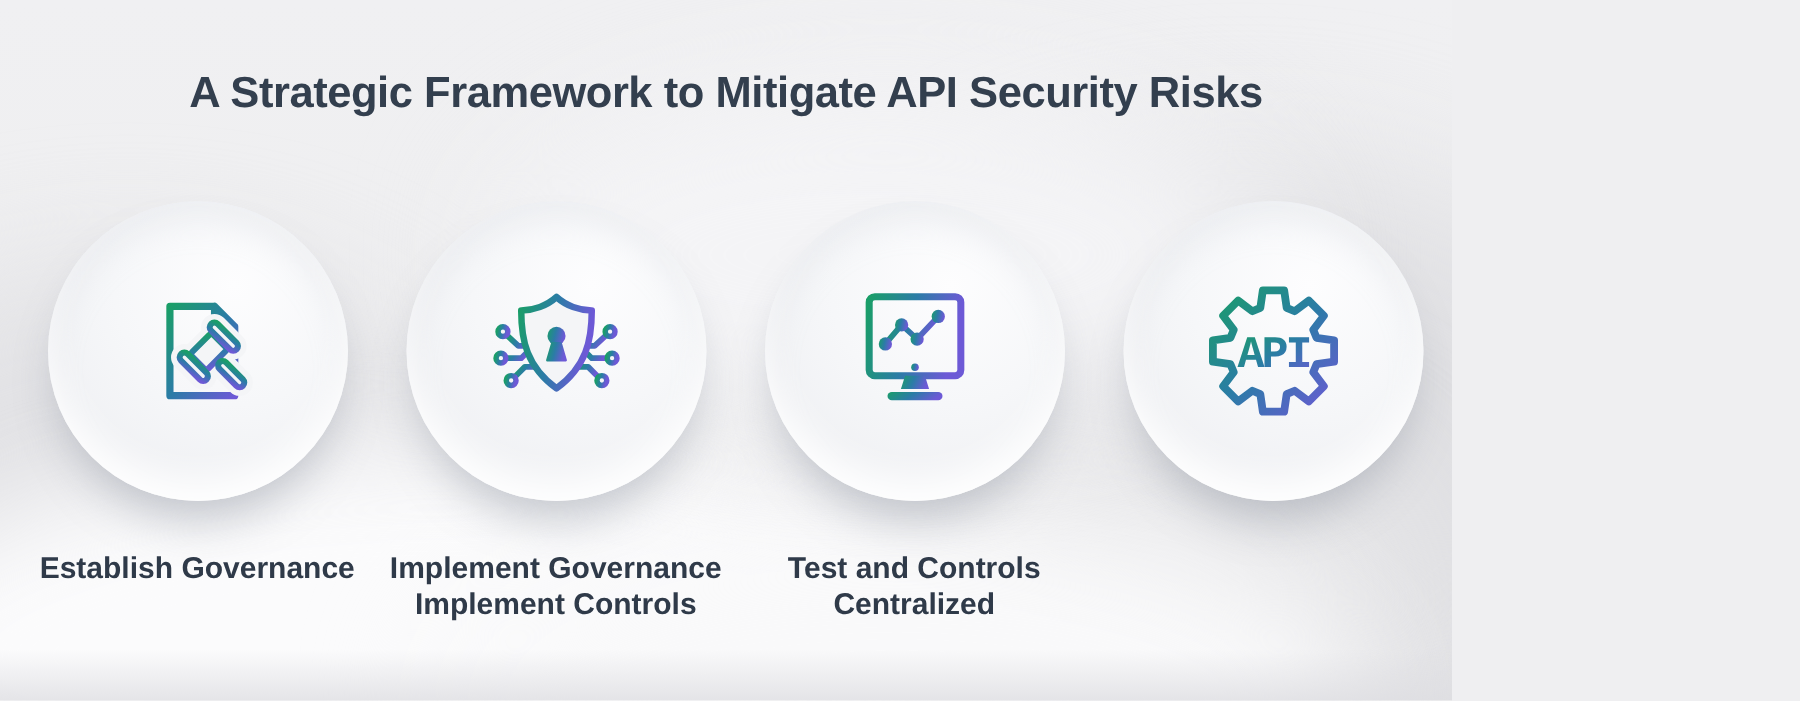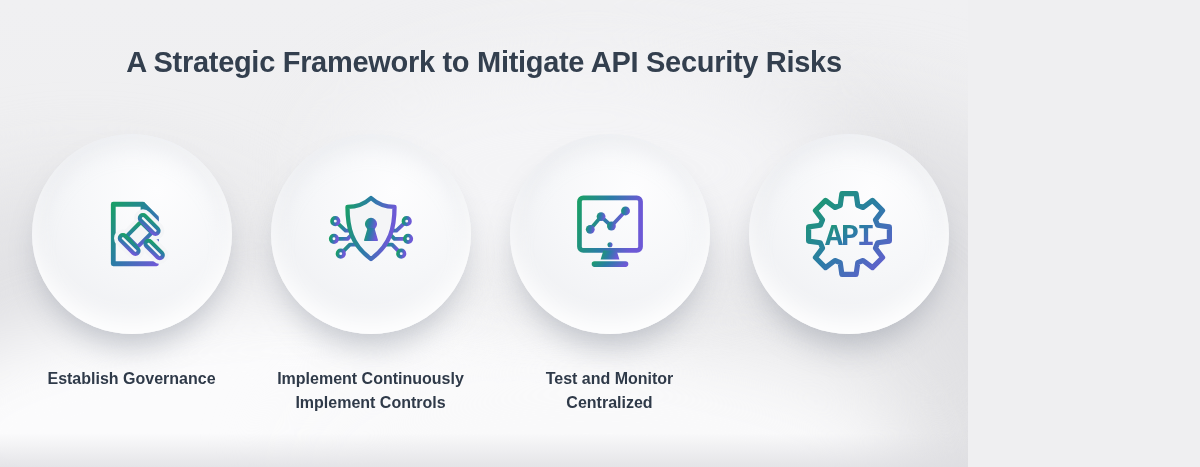--- a/index.html
+++ b/index.html
@@ -44,21 +44,21 @@
     background:radial-gradient(circle at 62% 28%, #fdfdfe 0%, #f6f7f9 42%, #eff0f3 78%, #eaebee 100%);
     box-shadow:
       inset 0 -14px 22px rgba(255,255,255,0.95),
       inset 0 12px 22px rgba(203,208,216,0.25),
       0 20px 30px -8px rgba(124,131,145,0.42);
     display:flex; align-items:center; justify-content:center;
   }
 
   .label {
     margin-top:33px; text-align:center;
-    font-size:16px; line-height:24px; font-weight:bold;
+    font-size:20px; line-height:24px; font-weight:bold;
     color:#2f3a49;
   }
 
   svg .ln { fill:none; stroke-linecap:round; stroke-linejoin:round; }
   svg .knock { stroke:#f4f5f7; fill:#f4f5f7; stroke-linejoin:round; }
   svg text { font-family:"Liberation Mono", monospace; font-weight:bold; }
 </style>
 </head>
 <body>
 
@@ -135,21 +135,21 @@
             <circle cx="87.2" cy="36.6" r="3.4"></circle>
             <circle cx="88.6" cy="55" r="3.4"></circle>
             <circle cx="81.5" cy="70.5" r="3.4"></circle>
           </g>
           <path d="M50,12.5 C43.5,18.5 34,21.8 25.5,21.8 C25.5,43 29.5,61 50,76 C70.5,61 74.5,43 74.5,21.8 C66,21.8 56.5,18.5 50,12.5 Z" fill="#f4f5f7" stroke="url(#g2)" stroke-width="4.5" stroke-linejoin="round"></path>
           <circle cx="50" cy="39.5" r="6.3" fill="url(#g2)"></circle>
           <path d="M47,44.5 L43.5,56.5 H56.5 L53,44.5 Z" fill="url(#g2)" stroke="url(#g2)" stroke-width="1.5" stroke-linejoin="round"></path>
         </svg>
       </div>
       <div class="label">
-        <span>Implement Continuously</span><br>
+        <span>Implement Governance</span><br>
         <span>Implement Controls</span>
       </div>
     </div>
 
     <div class="step">
       <div class="circle">
         <svg width="94" height="94" viewBox="0 0 100 100">
           <defs>
             <linearGradient id="g3" x1="0" y1="0" x2="1" y2="0.2">
               <stop offset="0" stop-color="#1a9e68"></stop>
@@ -165,21 +165,21 @@
           <polyline class="ln" points="29,45 40.5,31.5 51.5,41.5 66.5,25.5" stroke="url(#g3)" stroke-width="4"></polyline>
           <g fill="url(#g3)">
             <circle cx="29" cy="45" r="4.7"></circle>
             <circle cx="40.5" cy="31.5" r="4.7"></circle>
             <circle cx="51.5" cy="41.5" r="4.7"></circle>
             <circle cx="66.5" cy="25.5" r="4.7"></circle>
           </g>
         </svg>
       </div>
       <div class="label">
-        <span>Test and Monitor</span><br>
+        <span>Test and Controls</span><br>
         <span>Centralized</span>
       </div>
     </div>
 
     <div class="step">
       <div class="circle">
         <svg width="100" height="100" viewBox="0 0 100 100">
           <defs>
             <linearGradient id="g4" x1="0" y1="0" x2="1" y2="1">
               <stop offset="0" stop-color="#1a9e68"></stop>

